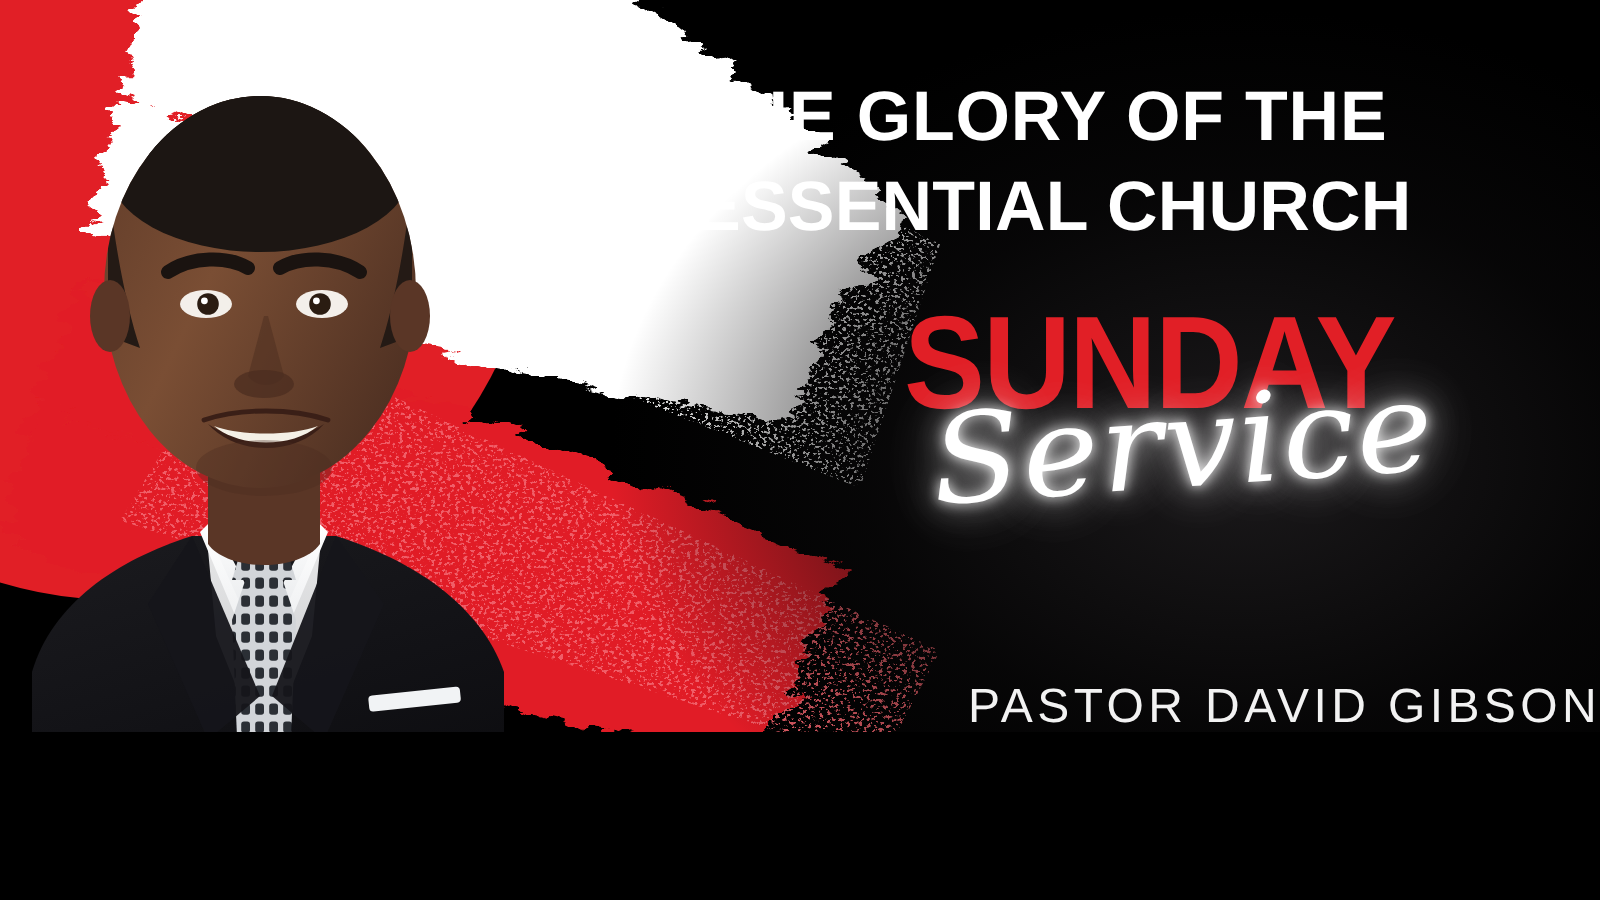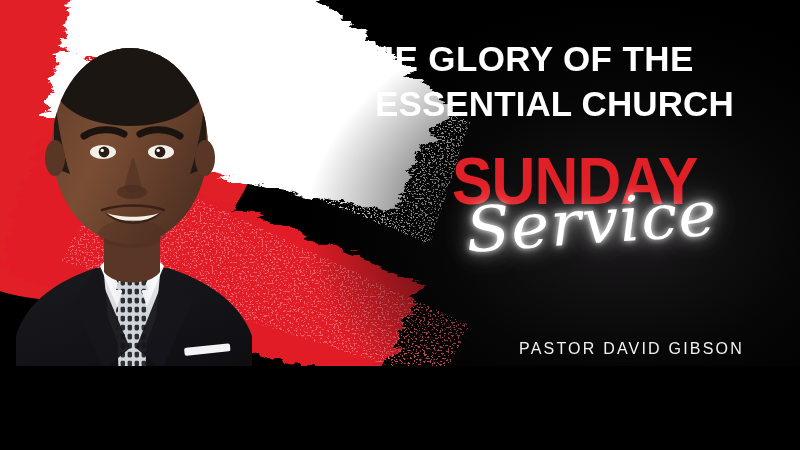--- a/index.html
+++ b/index.html
@@ -79,21 +79,20 @@
     font-family: "Liberation Sans", sans-serif;
     font-weight: bold;
     font-size: 35px;
     line-height: 45px;
     letter-spacing: 0.4px;
     white-space: nowrap;
     text-align: left;
   }
   .headline-line.line2 {
     letter-spacing: 0.1px;
-    margin-left: 28px;
   }
 
   
   .lockup {
     position: absolute;
     left: 452px;
     top: 148px;
     width: 320px;
     height: 150px;
   }
@@ -128,26 +127,26 @@
     text-shadow:
       0 0 6px rgba(255,255,255,0.95),
       0 0 16px rgba(255,255,255,0.70),
       0 0 30px rgba(255,255,255,0.40),
       0 0 46px rgba(255,255,255,0.22);
   }
 
   
   .speaker {
     position: absolute;
-    left: 519px;
+    left: 484px;
     top: 340px;
     color: #F2F2F2;
     font-family: "Liberation Sans", sans-serif;
     font-weight: normal;
-    font-size: 16px;
+    font-size: 24px;
     letter-spacing: 2.2px;
     white-space: nowrap;
     text-align: center;
   }
 </style>
 </head>
 <body>
 
 <div class="poster">
 

